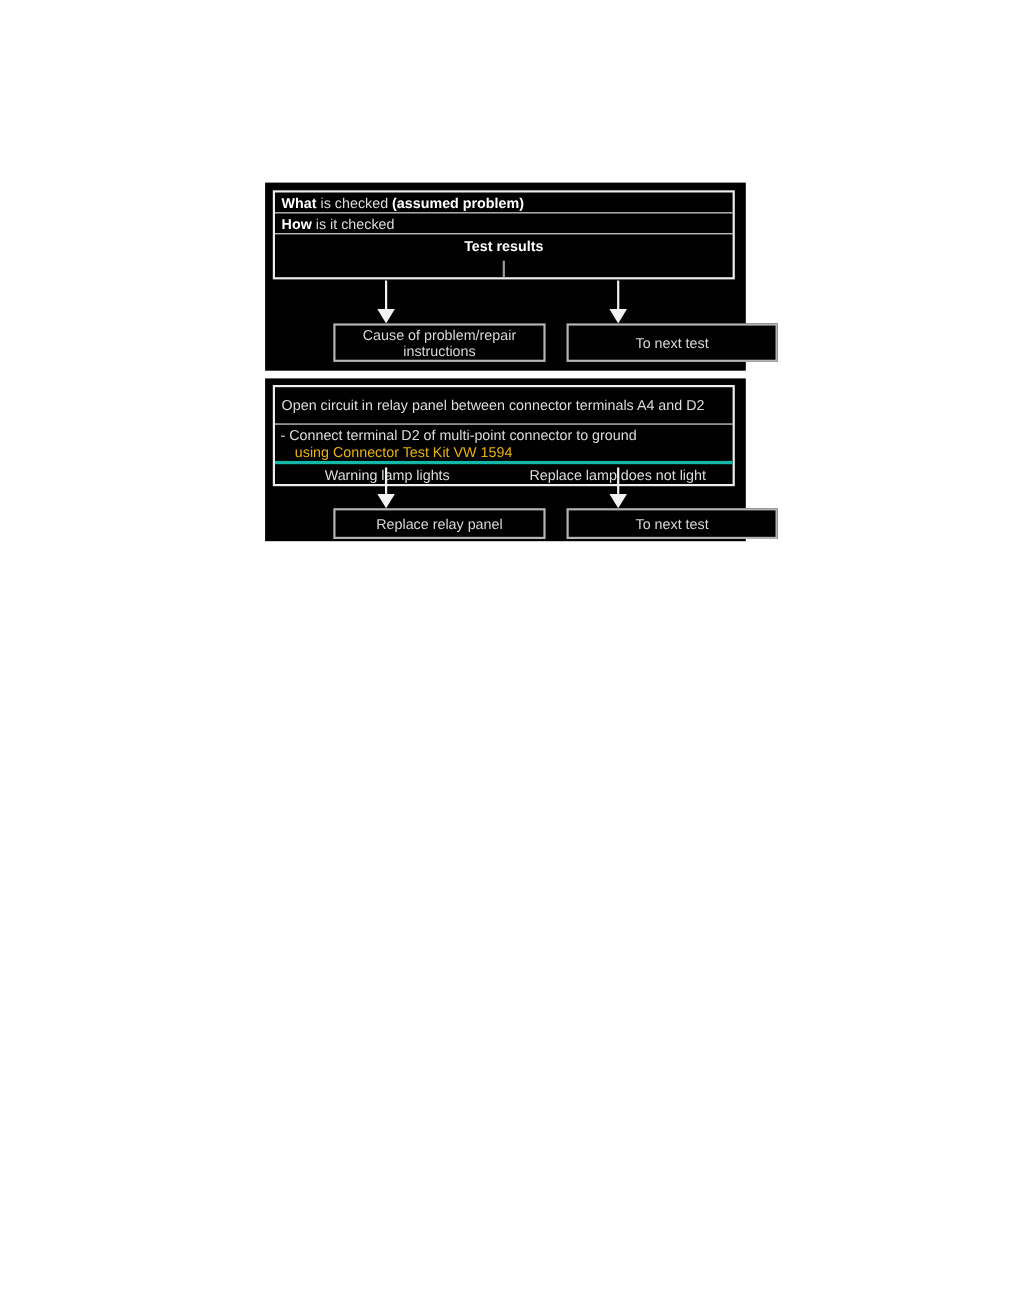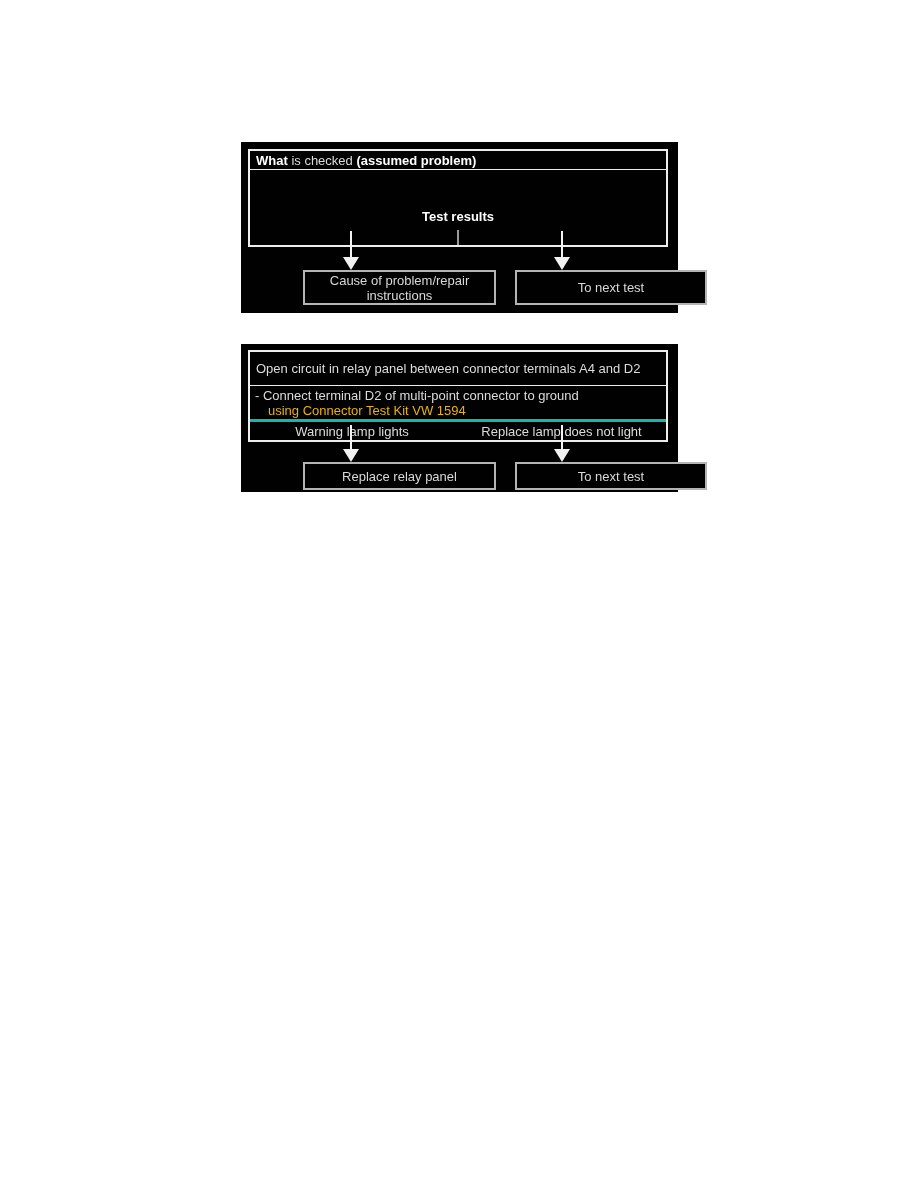--- a/index.html
+++ b/index.html
@@ -1,38 +1,38 @@
 <!DOCTYPE html>
 <html><head>
 <meta charset="utf-8">
 <style>
   html,body { margin:0; padding:0; background:#ffffff; }
   .page {
     position:relative; width:918px; height:1188px; background:#ffffff;
     font-family:"Liberation Sans", sans-serif; overflow:hidden;
   }
   .panel { position:absolute; background:#010101; }
-  .panel1 { left:241px; top:142px; width:437px; height:171px; }
+  .panel1 { left:241px; top:166px; width:437px; height:171px; }
   .panel2 { left:241px; top:344px; width:437px; height:148px; }
 
   .tbl {
     position:absolute; left:7px; top:7px; width:420px; box-sizing:border-box;
     border:2px solid #ededed; color:#dcdcdc; font-size:13px; line-height:15px;
   }
   .tbl2 { top:6px; }
 
   .trow { box-sizing:border-box; padding-left:6px; display:flex; align-items:center; }
   .rb { border-bottom:1px solid #ededed; }
   .h18 { height:19px; }
   .h17 { height:34px; }
   .bold { font-weight:bold; color:#ffffff; }
 
   
   .tresults { position:relative; height:39px; text-align:center; }
-  .tresults .cap { display:block; padding-top:3px; font-weight:bold; color:#ffffff;margin-top:36px; }
+  .tresults .cap { display:block; padding-top:3px; font-weight:bold; color:#ffffff; }
   .stub { position:absolute; left:50%; bottom:0; width:2px; height:15px; background:#9a9a9a; transform:translateX(-50%); }
 
   
   .instr { height:36px; box-sizing:border-box; padding:2px 0 0 5px; border-bottom:3px solid #14b8a6; }
   .instr .l2 { padding-left:13px; color:#eab308; }
 
   
   .cells { display:flex; height:18px;align-items:center; }
   .cell { display:flex; align-items:center; justify-content:center; text-align:center; }
   .cellL { flex:0 0 204px; }
@@ -67,20 +67,23 @@
 </style>
 </head>
 <body>
 
 <div class="page">
 
   <section class="panel panel1">
     <div class="tbl">
       <div class="trow rb h18">
         <span><span class="bold">What</span><span> is checked </span><span class="bold">(assumed problem)</span></span>
+      </div>
+      <div class="trow rb h18">
+        <span><span class="bold">How</span><span> is it checked</span></span>
       </div>
       <div class="tresults">
         <span class="cap">Test results</span>
         <span class="stub"></span>
       </div>
     </div>
 
     <div class="arrow a-p1 a-left">
       <span class="stem"></span>
         <span class="head"></span>

